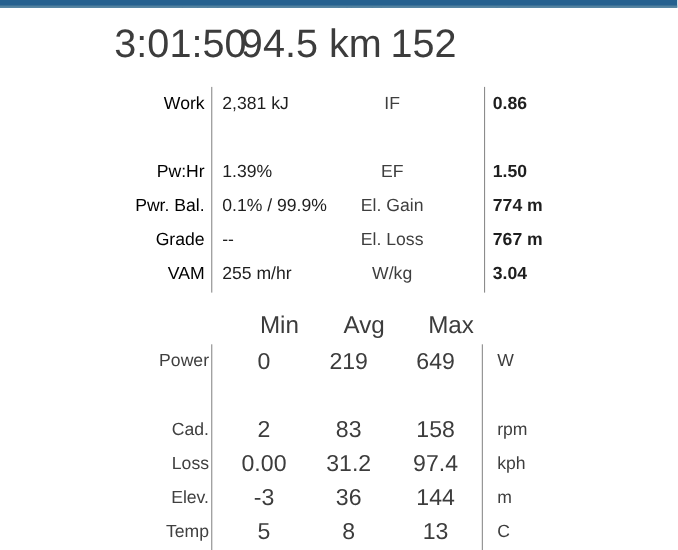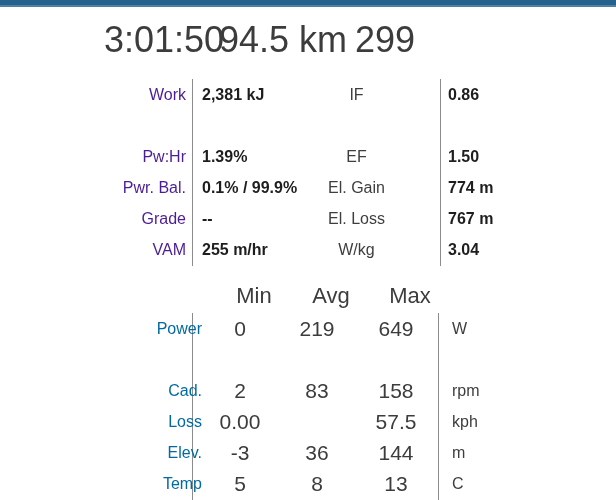--- a/index.html
+++ b/index.html
@@ -41,57 +41,57 @@
     white-space: nowrap;
   }
   .row {
     position: absolute;
     left: 0;
     width: 616px;
     height: 31px;
     line-height: 31px;
   }
   .row span { position: absolute; white-space: nowrap; }
-  .stat-label-l { left: 0;   width: 186px; text-align: right; font-size: 16px; color: #4c1d95; }
-  .stat-value-l { left: 202px; font-size: 16px; font-weight: bold; color: #1e1e1e; }
+  .stat-label-l { left: 0;   width: 186px; text-align: right; font-size: 16px; color: #000000; }
+  .stat-value-l { left: 202px; font-size: 16px; font-weight: normal; color: #1e1e1e; }
   .stat-label-r { left: 280px; width: 153px; text-align: center; font-size: 16px; color: #3e3e3e; }
   .stat-value-r { left: 448px; font-size: 16px; font-weight: bold; color: #1e1e1e; text-align: center; }
   .vdiv { position: absolute; width: 1px; background: #8c8c8c; }
   .vdiv-stats-l { left: 192px; top: 79px;  height: 187px; }
   .vdiv-stats-r { left: 440px; top: 79px;  height: 187px; }
   .vdiv-tbl-l   { left: 192px; top: 313px; height: 187px; }
   .vdiv-tbl-r   { left: 438px; top: 313px; height: 187px; }
   .tbl-header { position: absolute; top: 282px; left: 14px; width: 616px; height: 28px; line-height: 28px; }
   .tbl-header span {
     position: absolute;
     transform: translateX(-50%);
     font-size: 22px;
     color: #3c3c3c;
   }
-  .tbl-label { left: 16px; width: 186px; text-align: right; font-size: 16px; color: #0369a1; }
+  .tbl-label { left: 4px; width: 186px; text-align: right; font-size: 16px; color: #404040; }
   .tbl-num   { transform: translateX(-50%); font-size: 21px; color: #3c3c3c; }
   .tbl-unit  { left: 452px; font-size: 16px; color: #3e3e3e; }
   .c-min { left: 240px; }
   .c-avg { left: 317px; }
   .c-max { left: 396px; }
 </style>
 </head>
 <body>
 
 <div class="screen">
 
   <div class="hdr-label" style="left:181px">Duration</div>
   <div class="hdr-label" style="left:320px">Distance</div>
   <div class="hdr-label" style="left:452px">TSS</div>
 
   <div class="topbar" style="background-color: rgb(38, 97, 143);"></div>
 
   <div class="big-val" style="left:164px">3:01:50</div>
   <div class="big-val" style="left:283px">94.5 km</div>
-  <div class="big-val" style="left:385px">299</div>
+  <div class="big-val" style="left:385px">152</div>
 
   <div class="vdiv vdiv-stats-l"></div>
   <div class="vdiv vdiv-stats-r"></div>
 
   <div class="row" style="top:79px">
     <span class="stat-label-l">Work</span>
     <span class="stat-value-l">2,381 kJ</span>
     <span class="stat-label-r">IF</span>
     <span class="stat-value-r">0.86</span>
   </div>
@@ -139,21 +139,22 @@
   <div class="row" style="top:375px">
     <span class="tbl-label">Cad.</span>
     <span class="tbl-num c-min">2</span>
     <span class="tbl-num c-avg">83</span>
     <span class="tbl-num c-max">158</span>
     <span class="tbl-unit">rpm</span>
   </div>
   <div class="row" style="top:406px">
     <span class="tbl-label">Loss</span>
     <span class="tbl-num c-min">0.00</span>
-    <span class="tbl-num c-max">57.5</span>
+    <span class="tbl-num c-avg">31.2</span>
+    <span class="tbl-num c-max">97.4</span>
     <span class="tbl-unit">kph</span>
   </div>
   <div class="row" style="top:437px">
     <span class="tbl-label">Elev.</span>
     <span class="tbl-num c-min">-3</span>
     <span class="tbl-num c-avg">36</span>
     <span class="tbl-num c-max">144</span>
     <span class="tbl-unit">m</span>
   </div>
   <div class="row" style="top:468px">

